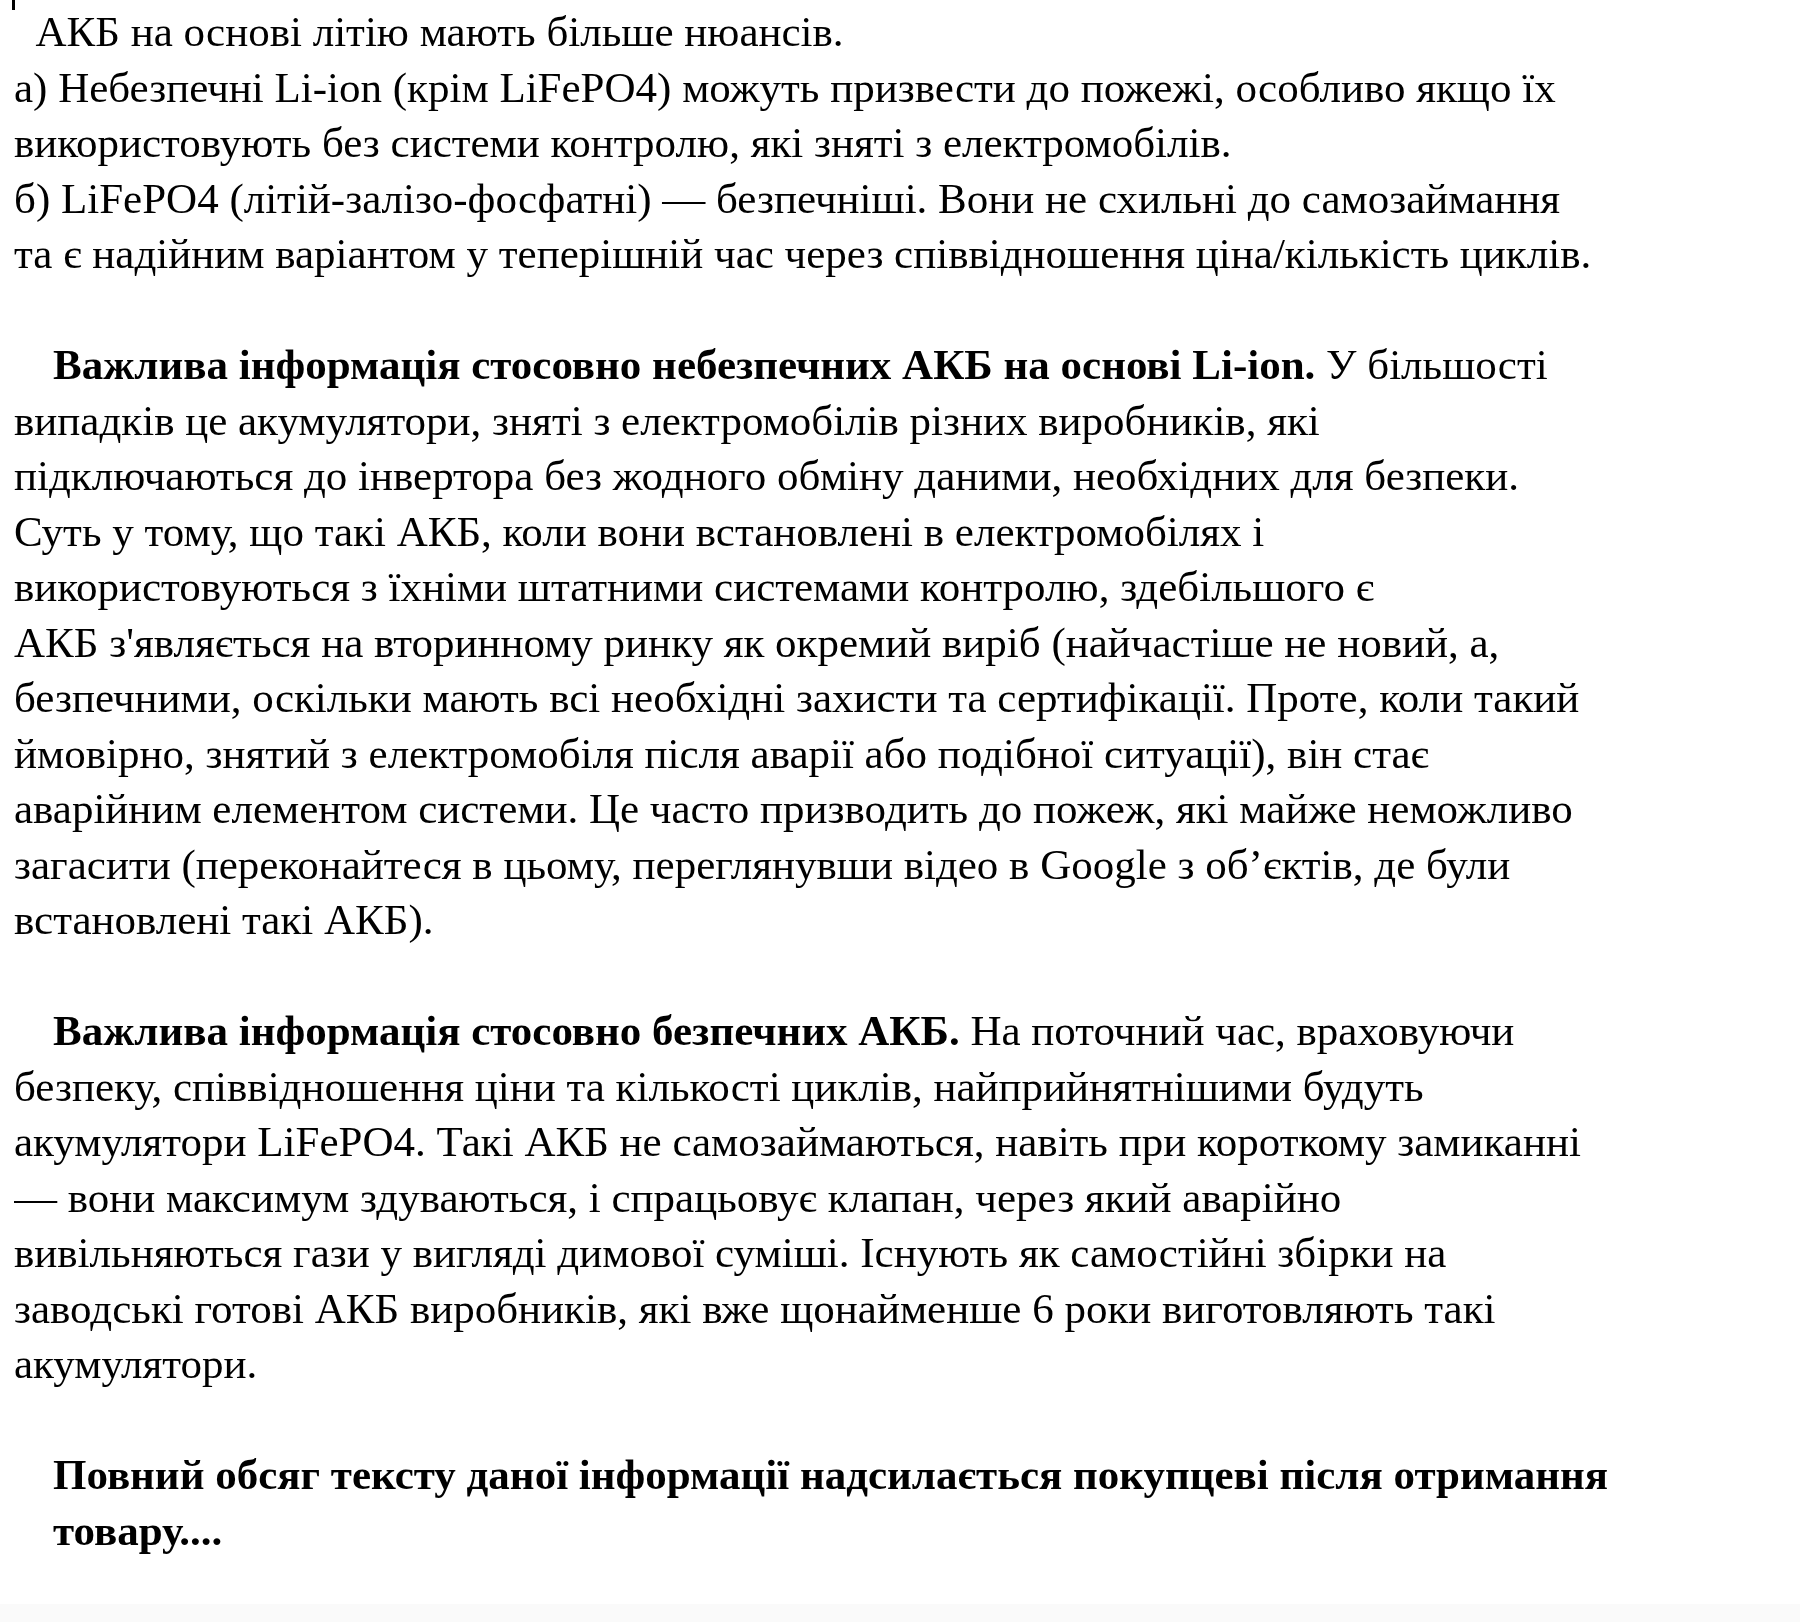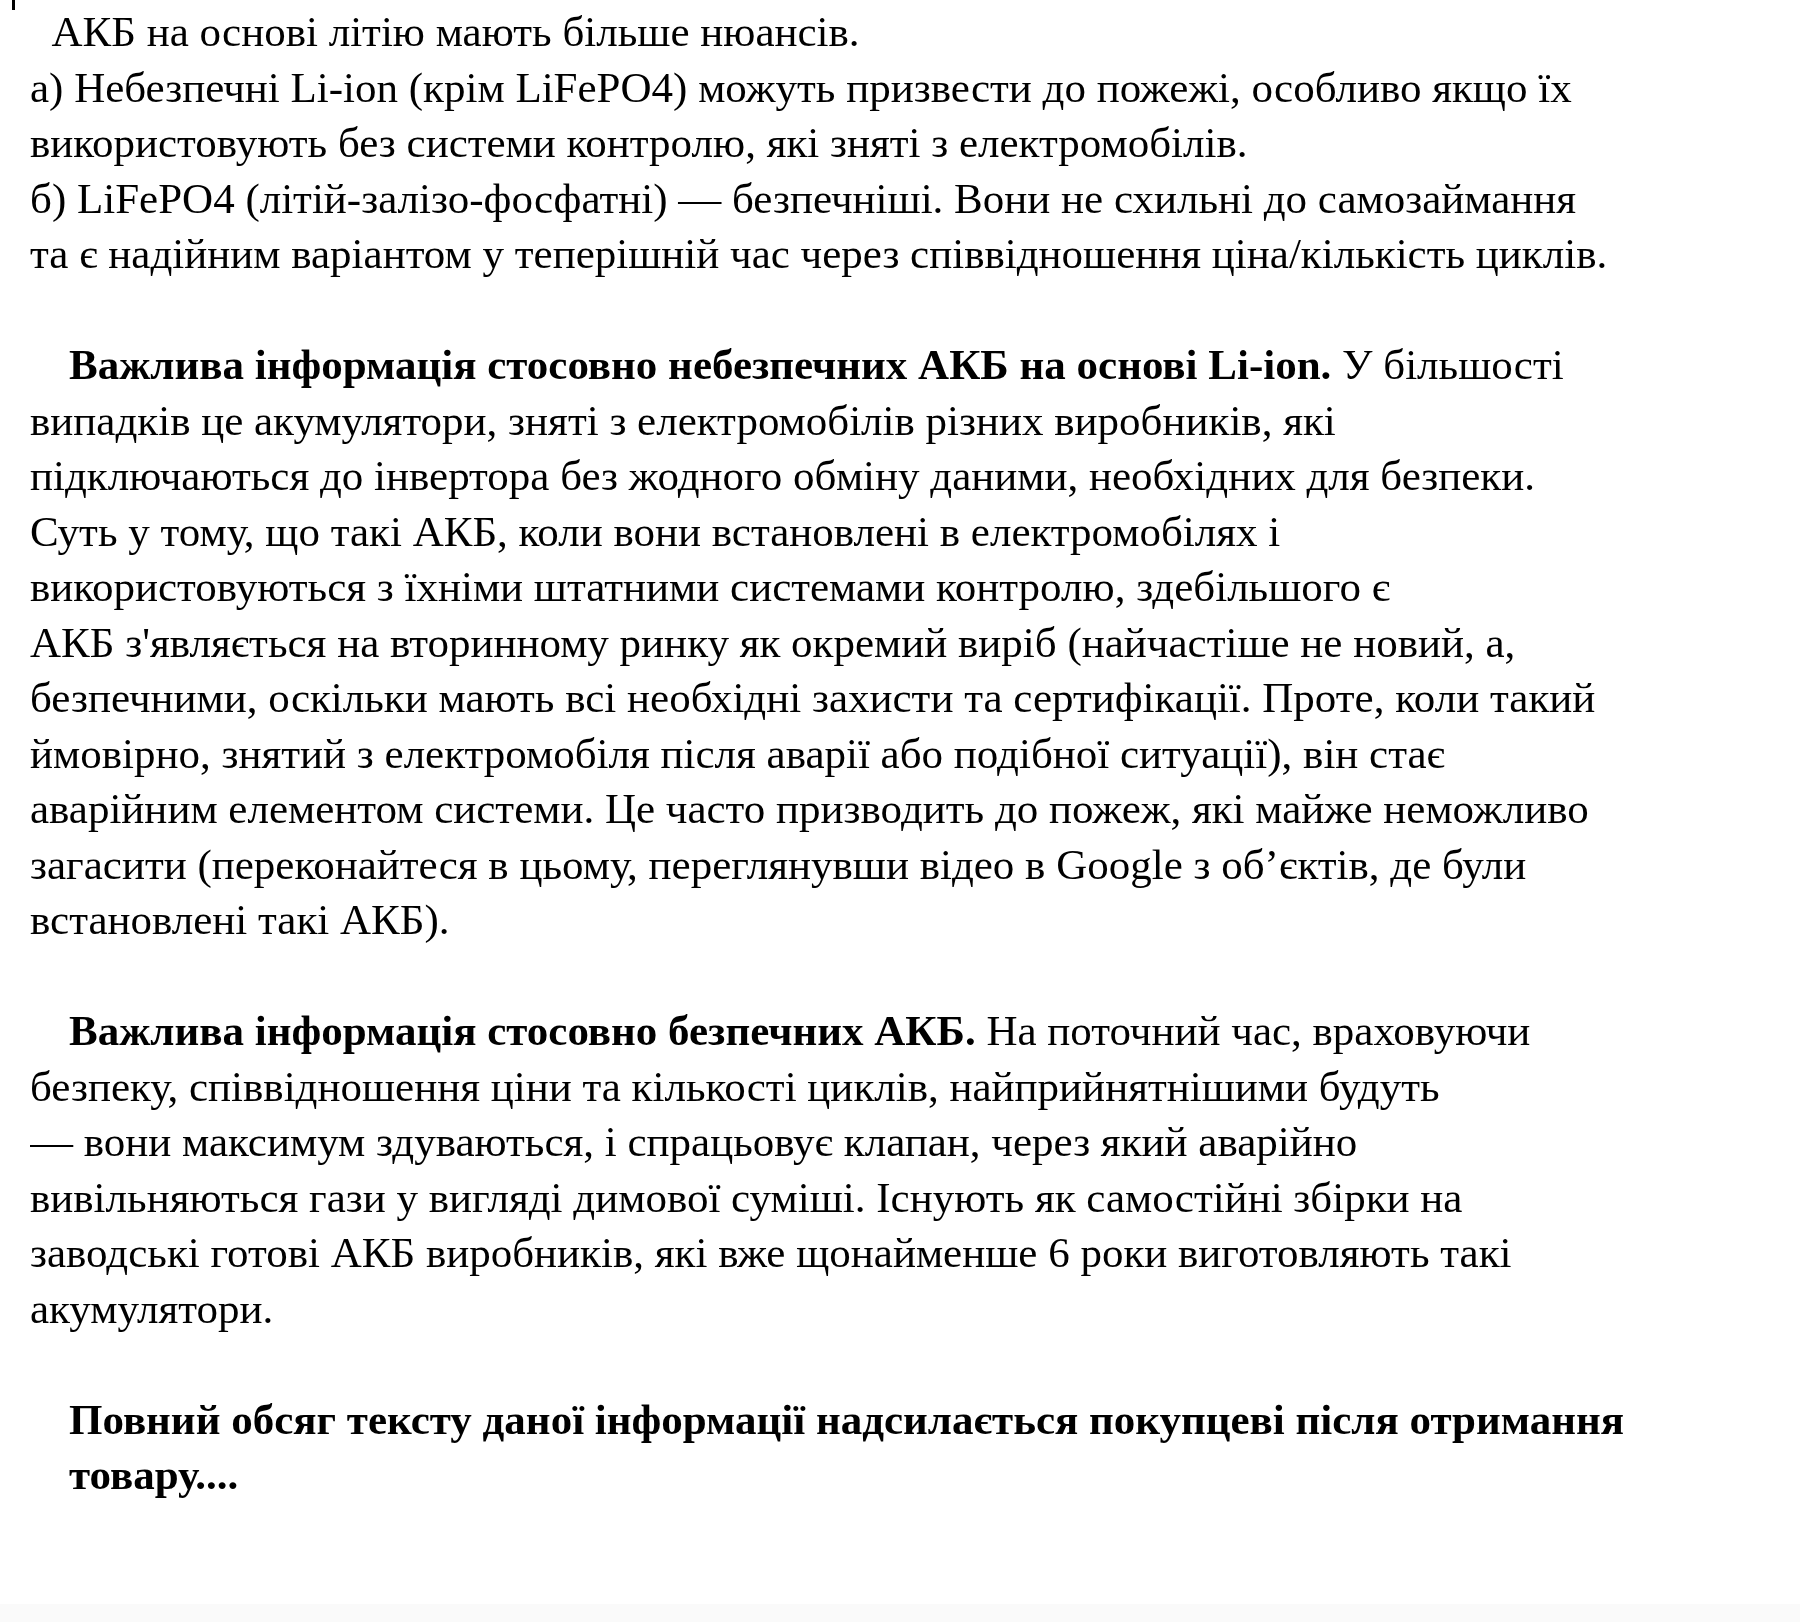--- a/index.html
+++ b/index.html
@@ -10,21 +10,21 @@
     position: relative;
     width: 1800px;
     height: 1622px;
     background: #ffffff;
     overflow: hidden;
     font-family: "Liberation Serif", "DejaVu Serif", serif;
   }
   .doc {
     position: absolute;
     top: 4px;
-    left: 30px;
+    left: 14px;
     right: 0;
     color: #000000;
     font-size: 43px;
   }
   .line {
     height: 55.5px;
     line-height: 55.5px;
     white-space: pre;
     overflow: hidden;
   }
@@ -66,20 +66,21 @@
     <div class="line"><span class="seg">використовуються з їхніми штатними системами контролю, здебільшого є</span></div>
     <div class="line"><span class="seg">АКБ з'являється на вторинному ринку як окремий виріб (найчастіше не новий, а,</span></div>
     <div class="line"><span class="seg">безпечними, оскільки мають всі необхідні захисти та сертифікації. Проте, коли такий</span></div>
     <div class="line"><span class="seg">ймовірно, знятий з електромобіля після аварії або подібної ситуації), він стає</span></div>
     <div class="line"><span class="seg">аварійним елементом системи. Це часто призводить до пожеж, які майже неможливо</span></div>
     <div class="line"><span class="seg">загасити (переконайтеся в цьому, переглянувши відео в Google з об’єктів, де були</span></div>
     <div class="line"><span class="seg">встановлені такі АКБ).</span></div>
     <div class="line"></div>
     <div class="line"><span class="seg bold">Важлива інформація стосовно безпечних АКБ.</span><span class="seg"> На поточний час, враховуючи</span></div>
     <div class="line"><span class="seg">безпеку, співвідношення ціни та кількості циклів, найприйнятнішими будуть</span></div>
+    <div class="line"><span class="seg">акумулятори LiFePO4. Такі АКБ не самозаймаються, навіть при короткому замиканні</span></div>
     <div class="line"><span class="seg">— вони максимум здуваються, і спрацьовує клапан, через який аварійно</span></div>
     <div class="line"><span class="seg">вивільняються гази у вигляді димової суміші. Існують як самостійні збірки на</span></div>
     <div class="line"><span class="seg">заводські готові АКБ виробників, які вже щонайменше 6 роки виготовляють такі</span></div>
     <div class="line"><span class="seg">акумулятори.</span></div>
     <div class="line"></div>
     <div class="line"><span class="seg bold">Повний обсяг тексту даної інформації надсилається покупцеві після отримання</span></div>
     <div class="line"><span class="seg bold">товару....</span></div>
   </div>
 
 <div class="bottom-strip" style="background: rgb(250, 250, 250);"></div>

